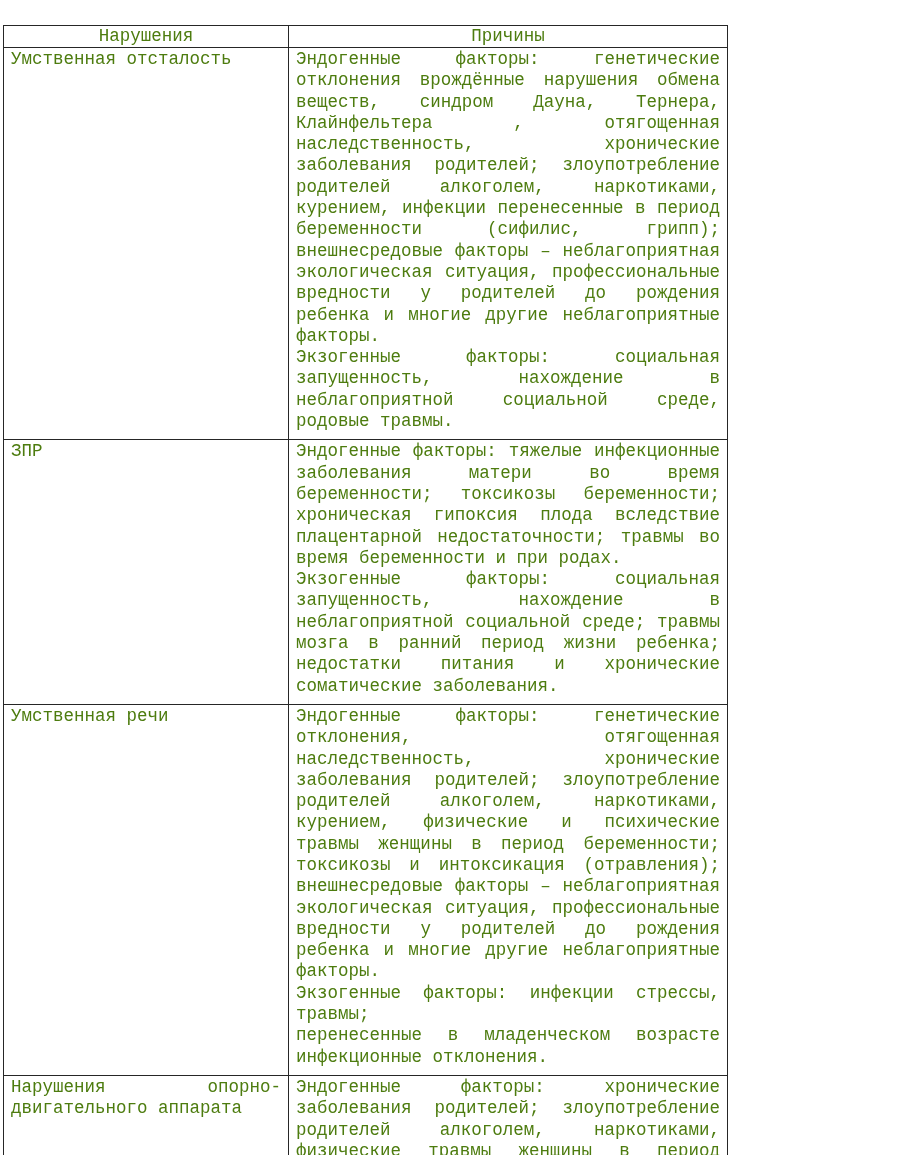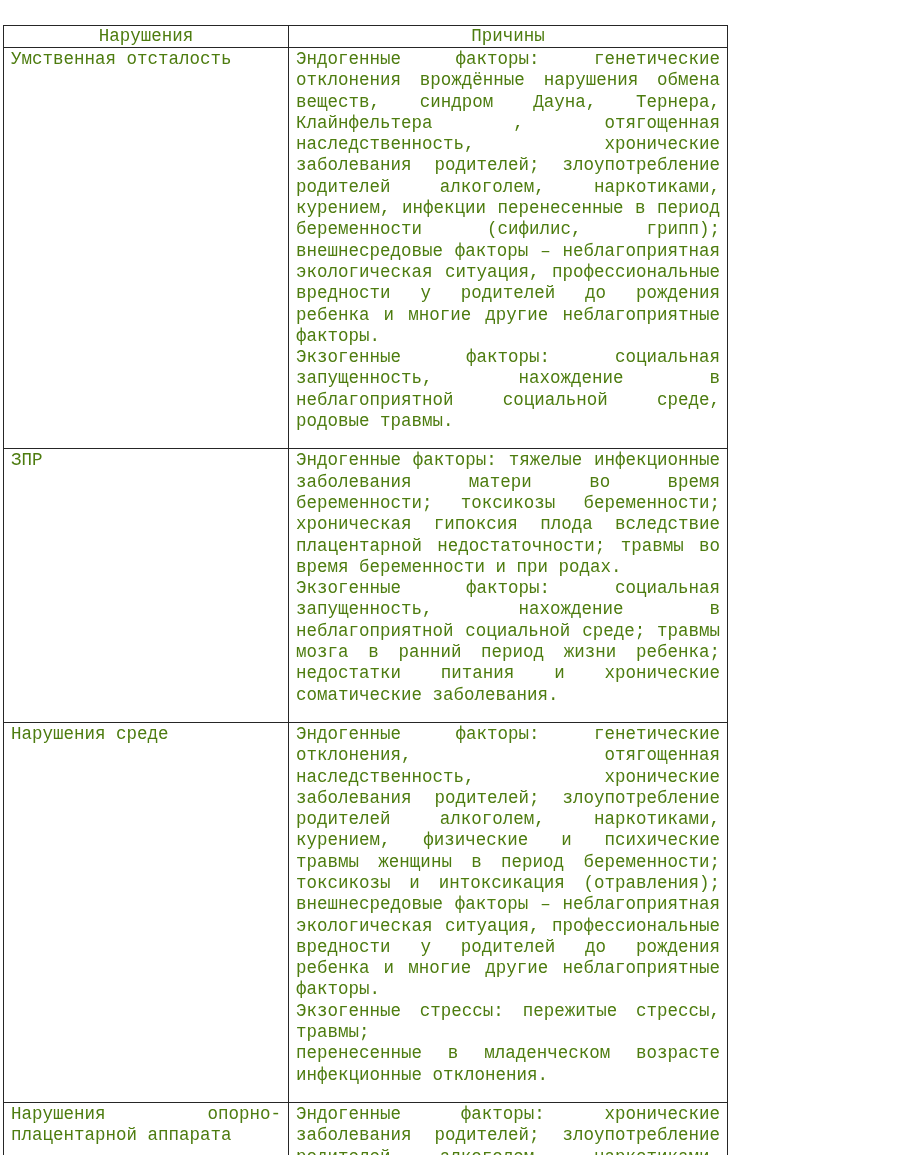--- a/index.html
+++ b/index.html
@@ -22,21 +22,21 @@
     top: 25px;
     width: 724px;
     border-collapse: collapse;
     table-layout: fixed;
   }
   col.col-disorder { width: 285px; }
   col.col-causes  { width: 439px; }
   th, td {
     border: 1.5px solid #262626;
     vertical-align: top;
-    padding: 1px 7px 16px 7px;
+    padding: 1px 7px 7px 7px;
     font-size: 17.5px;
     line-height: 21.3px;
   }
   th {
     font-weight: normal;
     text-align: center;
     height: 19px;
     padding: 0 4px;
     line-height: 21px;
   }
@@ -81,34 +81,34 @@
         </td>
       </tr>
       <tr class="r2">
         <td class="disorder">ЗПР</td>
         <td class="causes">
           <p>Эндогенные факторы: тяжелые инфекционные заболевания матери во время беременности; токсикозы беременности; хроническая гипоксия плода вследствие плацентарной недостаточности; травмы во время беременности и при родах.</p>
           <p>Экзогенные факторы: социальная запущенность, нахождение в неблагоприятной социальной среде; травмы мозга в ранний период жизни ребенка; недостатки питания и хронические соматические заболевания.</p>
         </td>
       </tr>
       <tr class="r3">
-        <td class="disorder">Нарушения среде</td>
+        <td class="disorder">Умственная речи</td>
         <td class="causes">
           <p>Эндогенные факторы: генетические отклонения, отягощенная наследственность, хронические заболевания родителей; злоупотребление родителей алкоголем, наркотиками, курением, физические и психические травмы женщины в период беременности; токсикозы и интоксикация (отравления); внешнесредовые факторы – неблагоприятная экологическая ситуация, профессиональные вредности у родителей до рождения ребенка и многие другие неблагоприятные факторы.</p>
           <p>
-            <span class="line stretch">Экзогенные стрессы: пережитые стрессы, травмы;</span>
+            <span class="line stretch">Экзогенные факторы: инфекции стрессы, травмы;</span>
             <span class="line stretch">перенесенные в младенческом возрасте</span>
             <span class="line">инфекционные отклонения.</span>
           </p>
         </td>
       </tr>
       <tr class="r4">
         <td class="disorder">
           <span class="line stretch">Нарушения опорно-</span>
-          <span class="line">плацентарной аппарата</span>
+          <span class="line">двигательного аппарата</span>
         </td>
         <td class="causes">
           <p>Эндогенные факторы: хронические заболевания родителей; злоупотребление родителей алкоголем, наркотиками, физические травмы женщины в период беременности; инфекционные, вирусные заболевания, токсоплазмоз; конфликт по резус-фактору; токсикозы и интоксикация (отравления); внешнесредовые факторы – неблагоприятная экологическая ситуация, профессиональные вредности у родителей до рождения ребенка и многие другие неблагоприятные факторы.</p>
           <p class="exo-row4">
             <span class="line">Экзогенные факторы:&nbsp; родовые травмы, травмы,</span>
             <span class="line">перенесенные в младенческом возрасте</span>
           </p>
         </td>
       </tr>
     </tbody>

